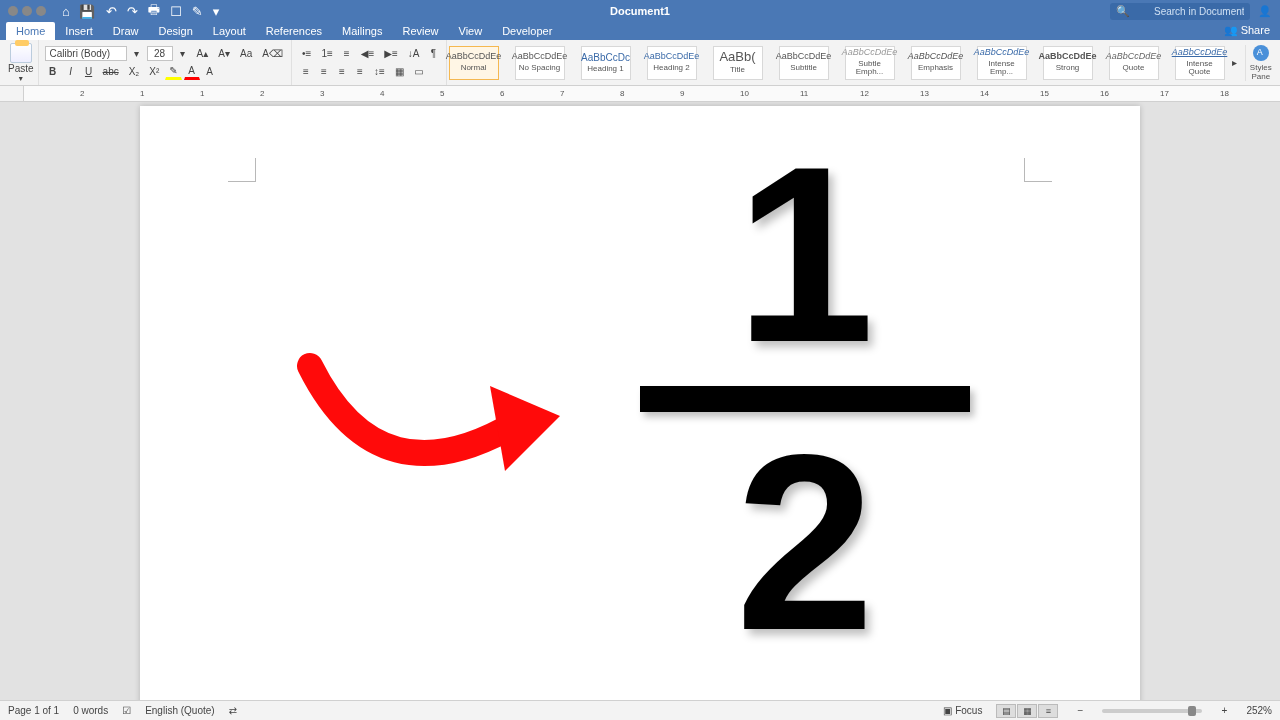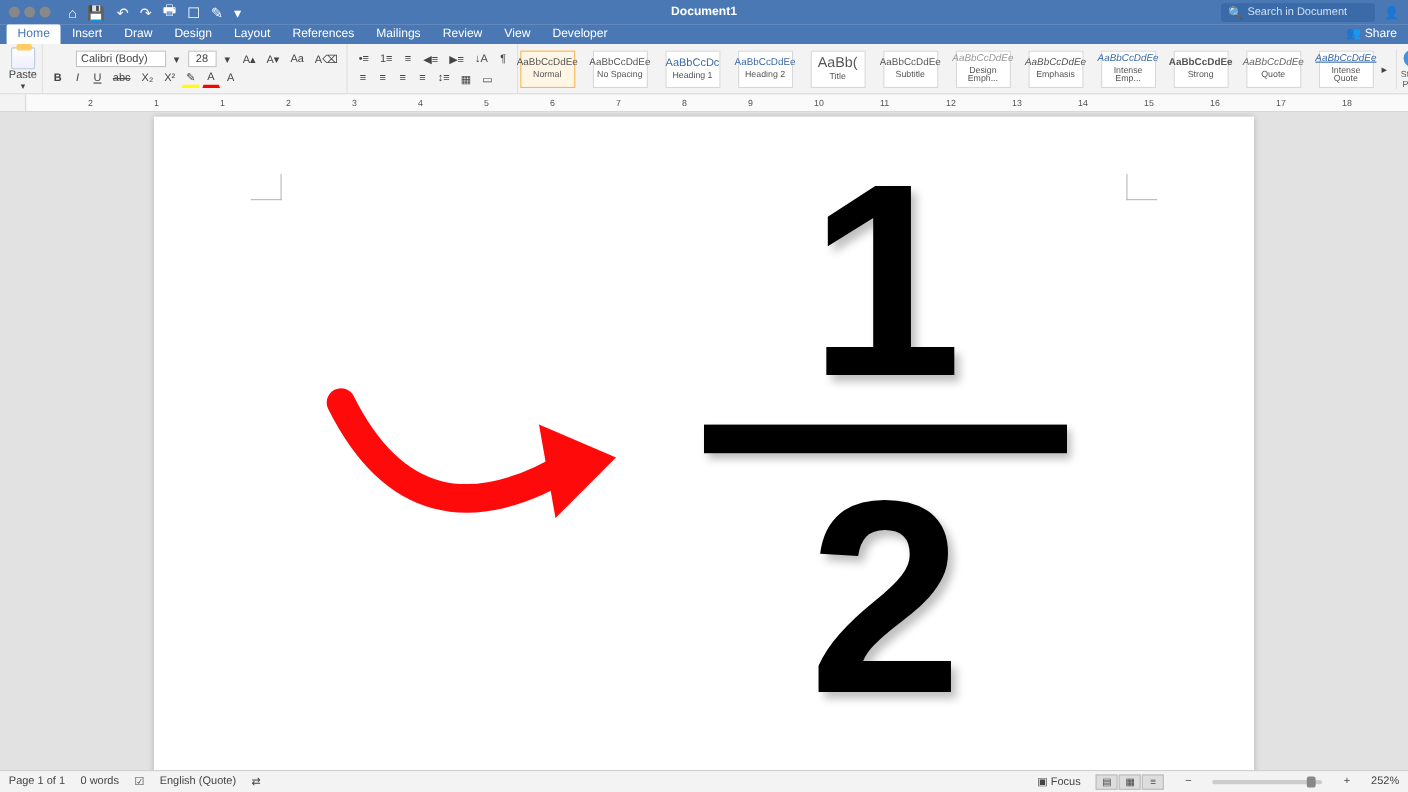--- a/index.html
+++ b/index.html
@@ -7,36 +7,36 @@
 
 
 .titlebar { background: #4a78b5; height: 22px; display: flex; align-items: center; color: #fff; font-size: 11px; position: relative; }
 .traffic { display: flex; gap: 4px; padding-left: 8px; }
 .tl { width: 10px; height: 10px; border-radius: 50%; background: #888; }
 .qat { display: flex; gap: 10px; margin-left: 16px; align-items: center; }
 .qat span { font-size: 13px; cursor: pointer; }
 .doc-title { position: absolute; left: 50%; transform: translateX(-50%); font-weight: 600; }
 .right-title { margin-left: auto; display: flex; align-items: center; gap: 8px; padding-right: 8px; }
 .searchbox { background: #3a6aa8; border-radius: 3px; padding: 2px 6px; display: flex; align-items: center; gap: 4px; width: 140px; }
-.searchbox input { background: transparent; border: none; color: #cfe0f3; font-size: 10px; width: 100%; outline: none; }
+.searchbox input { background: transparent; border: none; color: #cfe0f3; font-size: 10px; width: 100%; outline: none; margin-left: 20px; }
 .searchbox input::placeholder { color: #cfe0f3; }
 
 
 .tabs { background: #4a78b5; height: 18px; display: flex; align-items: flex-end; color: #fff; font-size: 11px; padding-left: 6px; }
 .tab { padding: 3px 10px; cursor: pointer; }
 .tab.active { background: #fff; color: #4a78b5; border-radius: 2px 2px 0 0; margin-top: 12px; }
 .share { margin-left: auto; padding: 3px 10px; }
 
 
 .ribbon { background: #f3f3f3; border-bottom: 1px solid #d0d0d0; height: 46px; display: flex; align-items: center; padding: 0 4px; font-size: 10px; color: #444; gap: 2px; }
 .grp { display: flex; flex-direction: column; align-items: center; justify-content: center; height: 100%; padding: 0 4px; border-right: 1px solid #e0e0e0; }
 .paste-ico { width: 22px; height: 20px; background: linear-gradient(#fff,#eef); border: 1px solid #bcd; border-radius: 2px; position: relative; }
 .paste-ico::before { content:''; position:absolute; top:-4px; left:4px; width:14px; height:6px; background:#fc6; border-radius:2px; }
 .font-row { display: flex; align-items: center; gap: 2px; }
-.font-name { border: 1px solid #c4c4c4; background: #fff; font-size: 10px; padding: 1px 4px; width: 82px; margin-left: 24px; }
+.font-name { border: 1px solid #c4c4c4; background: #fff; font-size: 10px; padding: 1px 4px; width: 82px; }
 .font-size { border: 1px solid #c4c4c4; background: #fff; font-size: 10px; padding: 1px 3px; width: 26px; text-align: center; }
 .btn { padding: 1px 3px; cursor: pointer; border: 1px solid transparent; display: inline-flex; align-items: center; justify-content: center; min-width: 16px; height: 16px; font-size: 10px; }
 .fmt-grid { display: flex; flex-direction: column; gap: 2px; }
 .style-tile { width: 50px; height: 34px; border: 1px solid #d8d8d8; background: #fff; display: flex; flex-direction: column; align-items: center; justify-content: center; cursor: pointer; font-size: 8px; color: #555; text-align: center; line-height: 1.1; }
 .style-tile.sel { border-color: #f5b850; background: #fff6e5; }
 .style-prev { font-size: 9px; margin-bottom: 2px; }
 .styles-row { display: flex; gap: 16px; }
 .styles-pane { width: 36px; display: flex; flex-direction: column; align-items: center; justify-content: center; padding: 0 4px; border-left: 1px solid #e0e0e0; font-size: 8px; color: #555; text-align:center; }
 .styles-pane-ico { width: 16px; height: 16px; background: #4a90d9; border-radius: 50%; margin-bottom: 2px; position:relative; }
 .styles-pane-ico::after{content:'A';color:#fff;font-size:9px;position:absolute;left:4px;top:2px;}
@@ -193,21 +193,21 @@
       <div class="style-tile">
         <div class="style-prev" style="font-size:13px;">AaBb(</div>
         <div>Title</div>
       </div>
       <div class="style-tile">
         <div class="style-prev" style="">AaBbCcDdEe</div>
         <div>Subtitle</div>
       </div>
       <div class="style-tile">
         <div class="style-prev" style="color:#999;font-style:italic;">AaBbCcDdEe</div>
-        <div>Design Emph...</div>
+        <div>Subtle Emph...</div>
       </div>
       <div class="style-tile">
         <div class="style-prev" style="font-style:italic;">AaBbCcDdEe</div>
         <div>Emphasis</div>
       </div>
       <div class="style-tile">
         <div class="style-prev" style="color:#3a6aa8;font-style:italic;">AaBbCcDdEe</div>
         <div>Intense Emp...</div>
       </div>
       <div class="style-tile">

